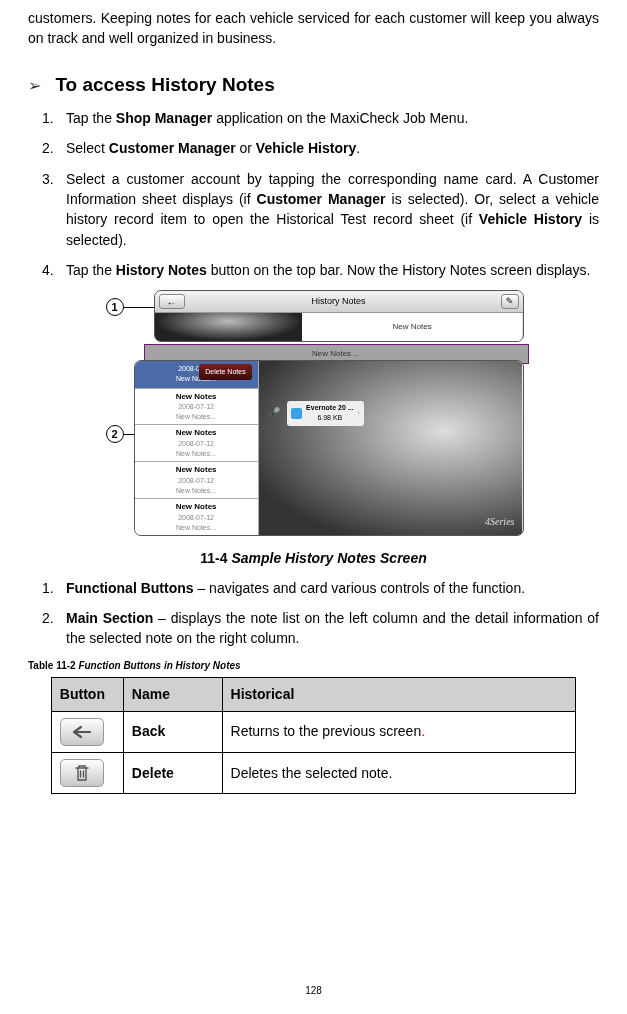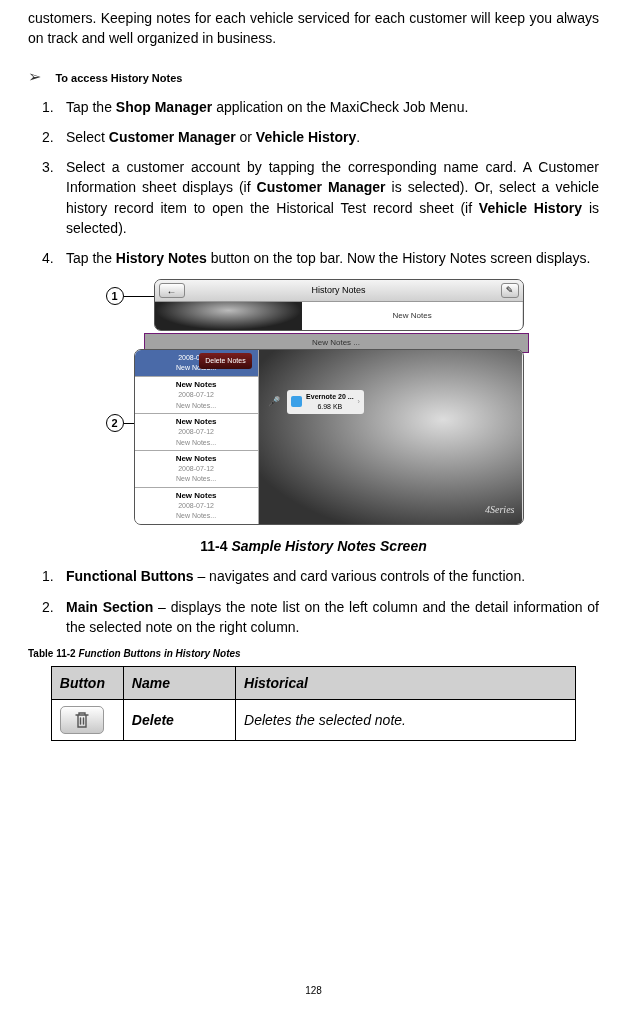--- a/index.html
+++ b/index.html
@@ -18,21 +18,21 @@
       display: flex;
       align-items: baseline;
       margin-bottom: 10px;
     }
     .arrow {
       font-size: 16px;
       color: #333;
       margin-right: 14px;
       line-height: 1;
     }
-    .section-title { font-weight: bold; font-size: 11px; margin-top: 8px; }
+    .section-title { font-weight: bold; font-size: 19px; margin-top: 8px; }
     ol.steps {
       list-style: none;
       padding-left: 38px;
       margin-bottom: 8px;
     }
     ol.steps > li {
       position: relative;
       margin-bottom: 10px;
       text-align: justify;
     }
@@ -198,21 +198,20 @@
       text-align: left;
       font-weight: bold;
       font-size: 10px;
       margin: 4px 0 4px 0;
     }
     .table-caption .it { font-style: italic; }
     table.func {
       width: 92%;
       margin: 0 auto;
       border-collapse: collapse;
-      font-style: italic;
     }
     table.func th, table.func td {
       border: 1px solid #000;
       padding: 6px 8px;
       font-size: 14px;
       text-align: left;
       vertical-align: middle;
     }
     table.func th {
       background: #d0d0d0;
@@ -374,20 +373,31 @@
 <table class="func">
   <tbody>
       <tr>
     <th>Button</th>
     <th>Name</th>
     <th>Historical</th>
   </tr>
   <tr>
     <td class="btn-cell">
       <span class="icon-button">
+        <svg width="22" height="14" viewBox="0 0 22 14">
+              <path d="M10 2 L3 7 L10 12 M3 7 H19" stroke="#555" stroke-width="2.2" fill="none" stroke-linecap="round" stroke-linejoin="round"></path>
+            </svg>
+      </span>
+    </td>
+    <td class="b">Back</td>
+    <td><span>Returns to the previous screen</span><span class="red">.</span></td>
+  </tr>
+  <tr>
+    <td class="btn-cell">
+      <span class="icon-button">
         <svg width="16" height="18" viewBox="0 0 16 18">
               <path d="M2 4 H14 M5 4 V2 H11 V4 M4 4 V16 H12 V4 M6.5 7 V13 M9.5 7 V13" stroke="#555" stroke-width="1.4" fill="none" stroke-linecap="round"></path>
             </svg>
       </span>
     </td>
     <td class="b">Delete</td>
     <td>Deletes the selected note.</td>
   </tr>
 </tbody>
   </table>

